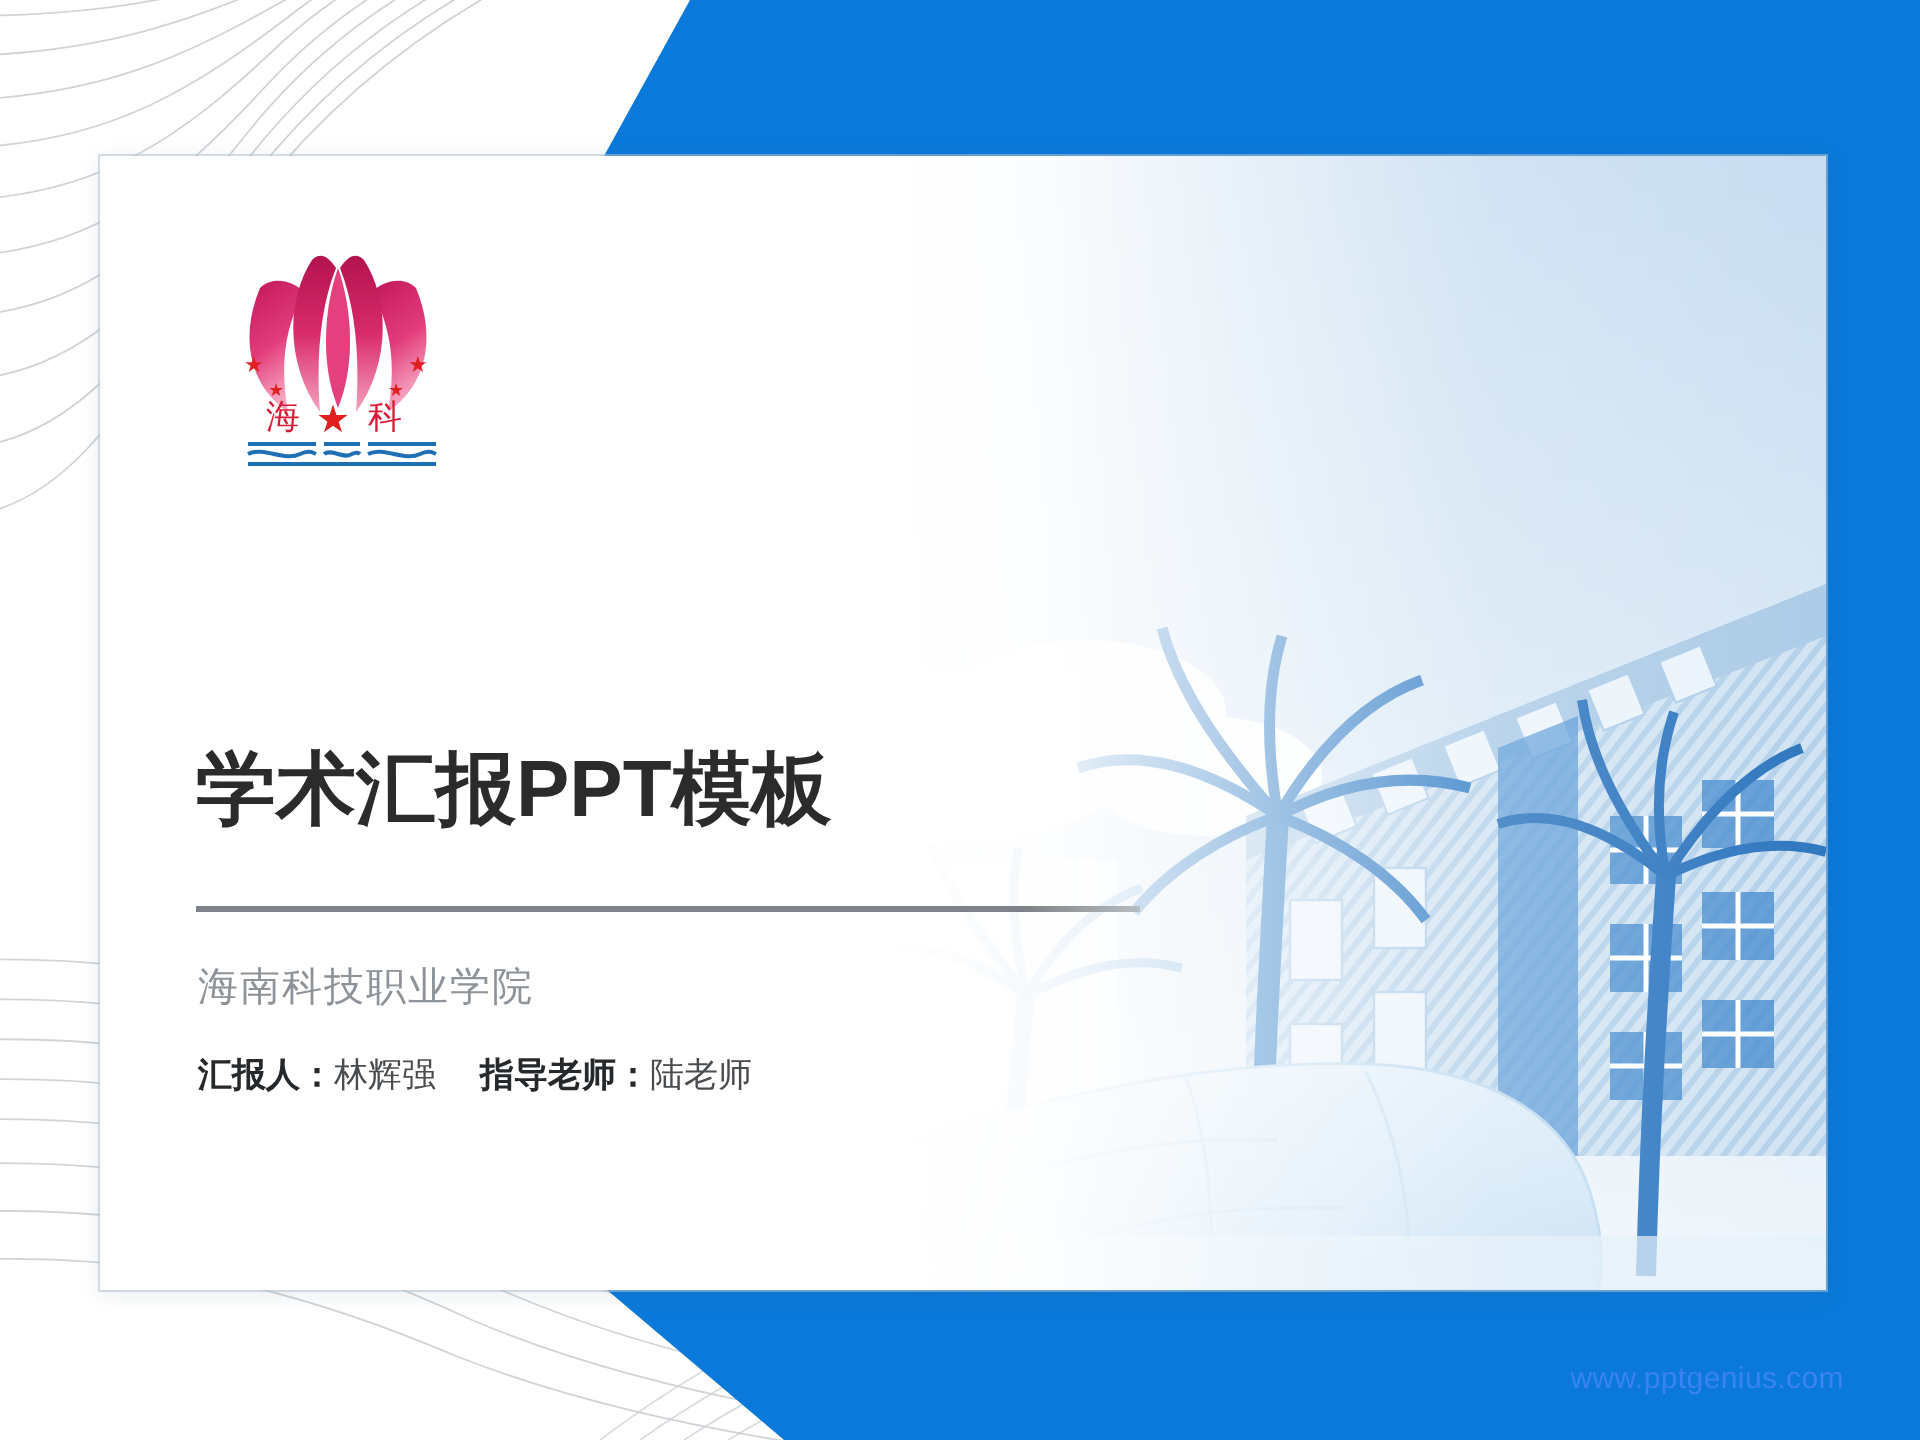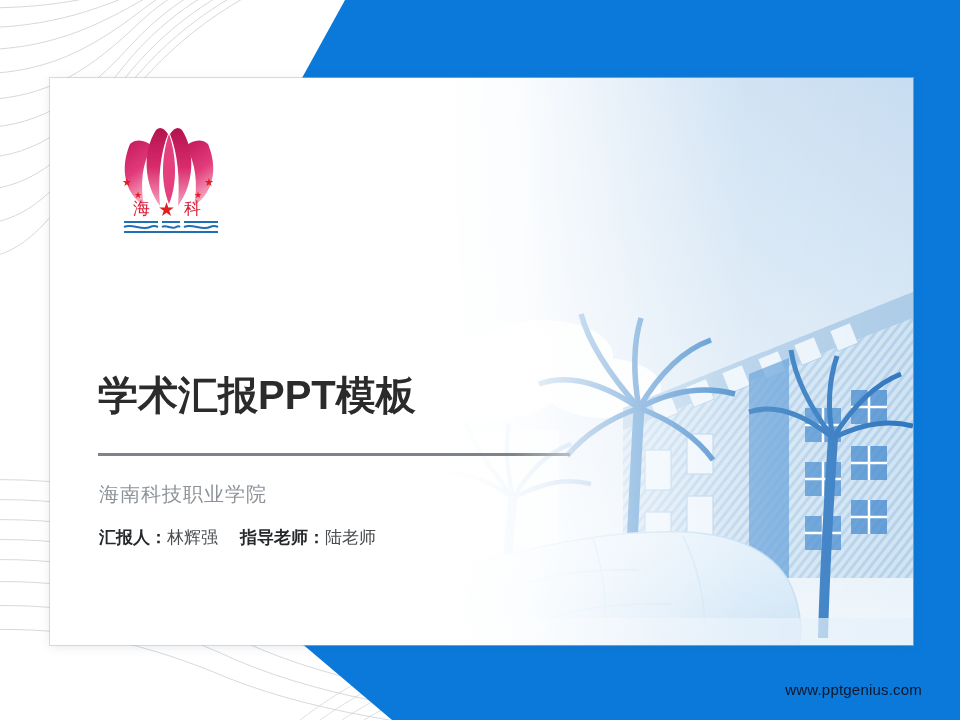--- a/index.html
+++ b/index.html
@@ -162,21 +162,21 @@
   .credits .lbl { font-weight: bold; color: #26292c; }
   .credits .val { font-weight: normal; color: #4a4d50; }
   .credits .gap { display: inline-block; width: 22px; }
 
   
   .footer-url {
     position: absolute;
     right: 38px;
     bottom: 22px;
     z-index: 6;
-    color: #0f172a;
+    color: #3b82f6;
     font-size: 15px;
     letter-spacing: 0.2px;
     white-space: nowrap;
   }
 </style>
 </head>
 <body>
 
 <div id="slide">
 

